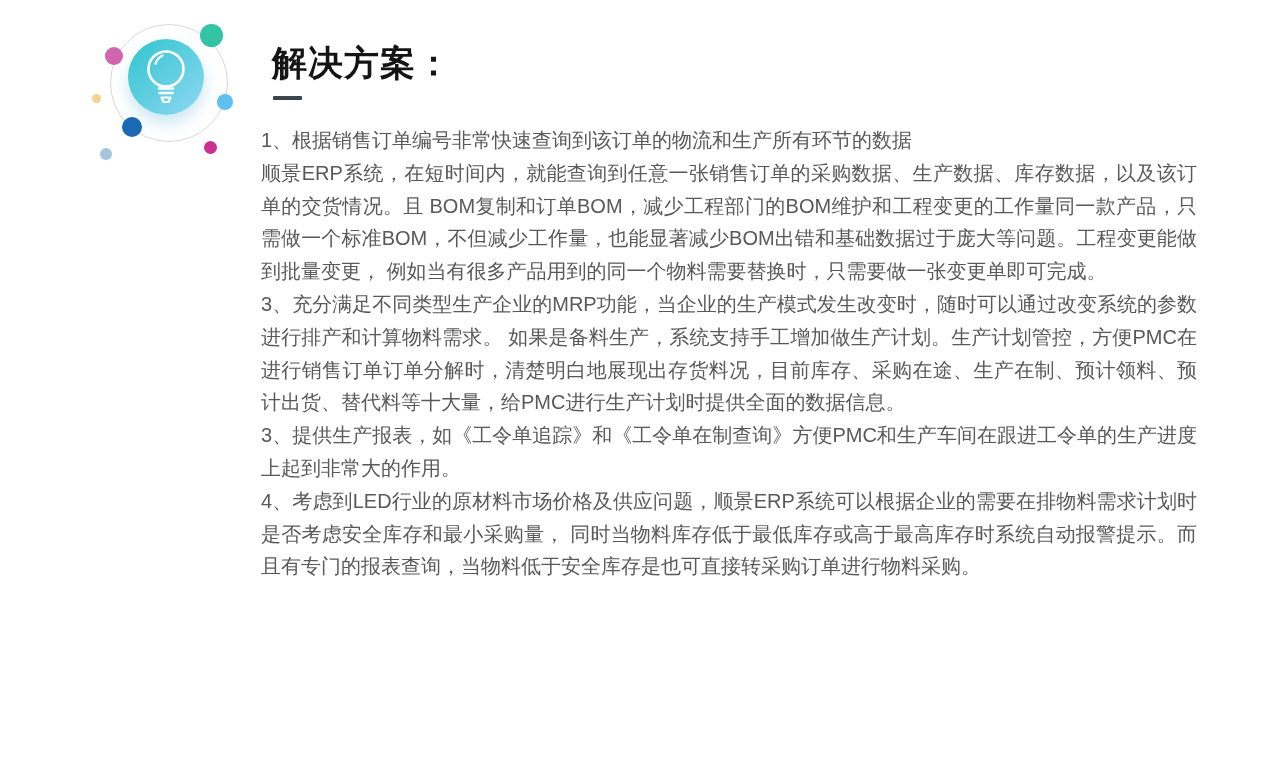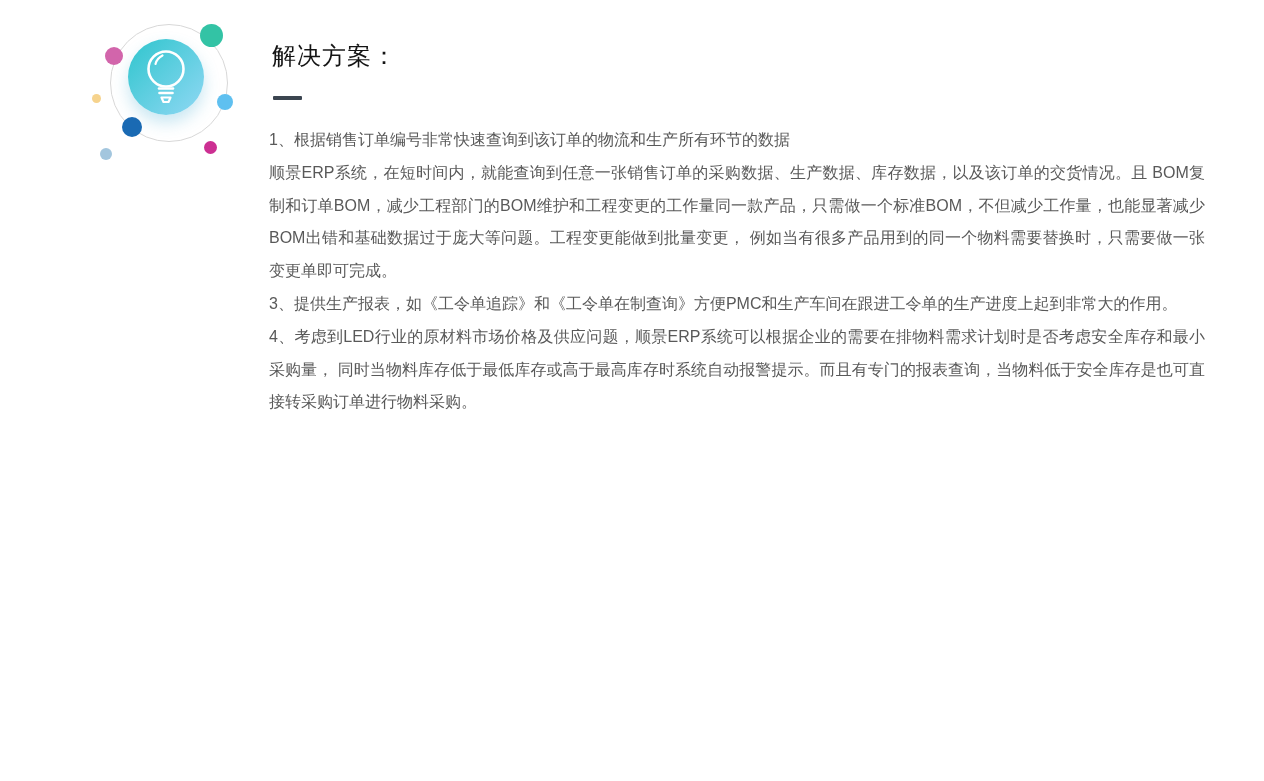--- a/index.html
+++ b/index.html
@@ -28,31 +28,31 @@
   .dot-pink      { left: 20px;  top: 42px;  width: 18px; height: 18px; }
   .dot-yellow    { left: 7px;   top: 89px;  width: 9px;  height: 9px;  }
   .dot-blue      { left: 37px;  top: 112px; width: 20px; height: 20px; }
   .dot-lightblue { left: 15px;  top: 143px; width: 12px; height: 12px; }
   .dot-sky       { left: 132px; top: 89px;  width: 16px; height: 16px; }
   .dot-magenta   { left: 119px; top: 136px; width: 13px; height: 13px; }
 
   
   .title {
     position: absolute; left: 272px; top: 40px;
-    font-size: 24px; font-weight: 400; letter-spacing: 1px;
+    font-size: 35px; font-weight: 700; letter-spacing: 1px;
   }
   .title-underline {
     position: absolute; left: 273px; top: 96px;
     width: 29px; height: 4px; border-radius: 1px;
   }
 
   
   .content {
-    position: absolute; left: 269px; top: 124px; width: 936px;
-    font-size: 16px; line-height: 32.8px;
+    position: absolute; left: 261px; top: 124px; width: 936px;
+    font-size: 20px; line-height: 32.8px;
     text-align: justify;
   }
   .content p { margin: 0; }
 </style>
 </head>
 <body>
 
 <div class="page">
 
   <div class="icon-cluster">
@@ -84,17 +84,18 @@
     <span class="dot dot-sky" style="background-color: rgb(95, 192, 240);"></span>
     <span class="dot dot-magenta" style="background-color: rgb(204, 47, 146);"></span>
   </div>
 
   <h1 class="title" style="color: rgb(20, 20, 20);">解决方案：</h1>
   <div class="title-underline" style="background-color: rgb(59, 69, 80);"></div>
 
   <div class="content" style="color: rgb(89, 89, 89);">
     <p>1、根据销售订单编号非常快速查询到该订单的物流和生产所有环节的数据</p>
     <p>顺景ERP系统，在短时间内，就能查询到任意一张销售订单的采购数据、生产数据、库存数据，以及该订单的交货情况。且 BOM复制和订单BOM，减少工程部门的BOM维护和工程变更的工作量同一款产品，只需做一个标准BOM，不但减少工作量，也能显著减少BOM出错和基础数据过于庞大等问题。工程变更能做到批量变更，  例如当有很多产品用到的同一个物料需要替换时，只需要做一张变更单即可完成。</p>
+    <p>3、充分满足不同类型生产企业的MRP功能，当企业的生产模式发生改变时，随时可以通过改变系统的参数进行排产和计算物料需求。  如果是备料生产，系统支持手工增加做生产计划。生产计划管控，方便PMC在进行销售订单订单分解时，清楚明白地展现出存货料况，目前库存、采购在途、生产在制、预计领料、预计出货、替代料等十大量，给PMC进行生产计划时提供全面的数据信息。</p>
     <p>3、提供生产报表，如《工令单追踪》和《工令单在制查询》方便PMC和生产车间在跟进工令单的生产进度上起到非常大的作用。</p>
     <p>4、考虑到LED行业的原材料市场价格及供应问题，顺景ERP系统可以根据企业的需要在排物料需求计划时是否考虑安全库存和最小采购量，  同时当物料库存低于最低库存或高于最高库存时系统自动报警提示。而且有专门的报表查询，当物料低于安全库存是也可直接转采购订单进行物料采购。</p>
   </div>
 
 </div>
 
 </body></html>

